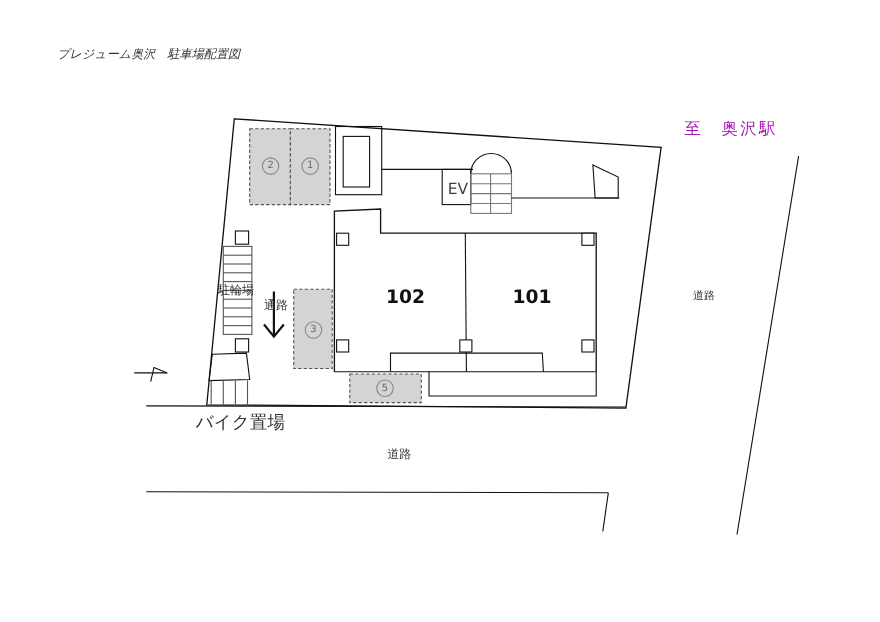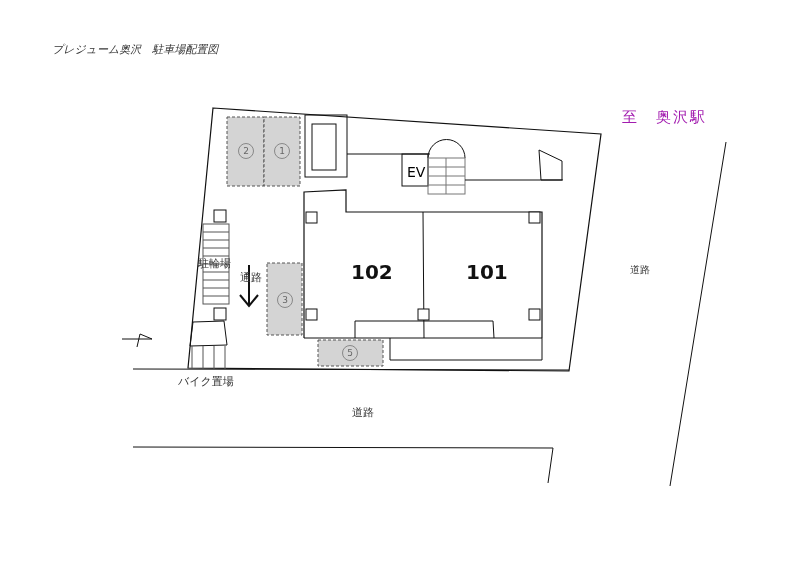--- a/index.html
+++ b/index.html
@@ -3,27 +3,27 @@
 <meta charset="utf-8">
 <style>
   html, body { margin:0; padding:0; background:#ffffff; }
   body { width:800px; height:565px; position:relative; overflow:hidden; font-family:"DejaVu Sans", sans-serif; }
   svg { position:absolute; left:0; top:0; }
   .lbl { position:absolute; color:#333; white-space:nowrap; line-height:1; }
   .title { left:52px; top:44px; font-size:11px; color:#333;font-style:italic; }
   .station { left:622px; top:110px; font-size:15px; color:#a21caf; letter-spacing:2px; }
   .road-right { left:630px; top:265px; font-size:10px; }
   .road-bottom { left:352px; top:407px; font-size:11px; }
-  .bike-park { left:178px; top:376px; font-size:11px; }
+  .bike-park { left:178px; top:376px; font-size:16px; }
   .bicycle { left:161px; top:258px; font-size:11px;padding-left:37px; }
   .passage { left:240px; top:248px; font-size:11px;margin-top:24px; }
-  .unit { position:absolute; font-weight:bold; font-size:20px; color:#111; }
+  .unit { position:absolute; font-weight:bold; font-size:17px; color:#111; }
   .u102 { left:351px; top:260px; }
   .u101 { left:466px; top:260px; }
-  .ev { position:absolute; left:407px; top:164px; font-size:14px; color:#000000; }
+  .ev { position:absolute; left:407px; top:164px; font-size:14px; color:#404040; }
   .spot { position:absolute; font-size:11px; color:#666; width:14px; height:14px; border:1px solid #888; border-radius:50%; text-align:center; line-height:14px; font-size:9px; }
 </style>
 </head>
 <body>
 
 <svg width="800" height="565" viewBox="0 0 800 565">
 
   <polygon points="213,108 601,134 569,371 188,368" fill="none" stroke="#111" stroke-width="1.2"></polygon>
 
   <line x1="133" y1="369" x2="569" y2="370" stroke="#111" stroke-width="1"></line>

